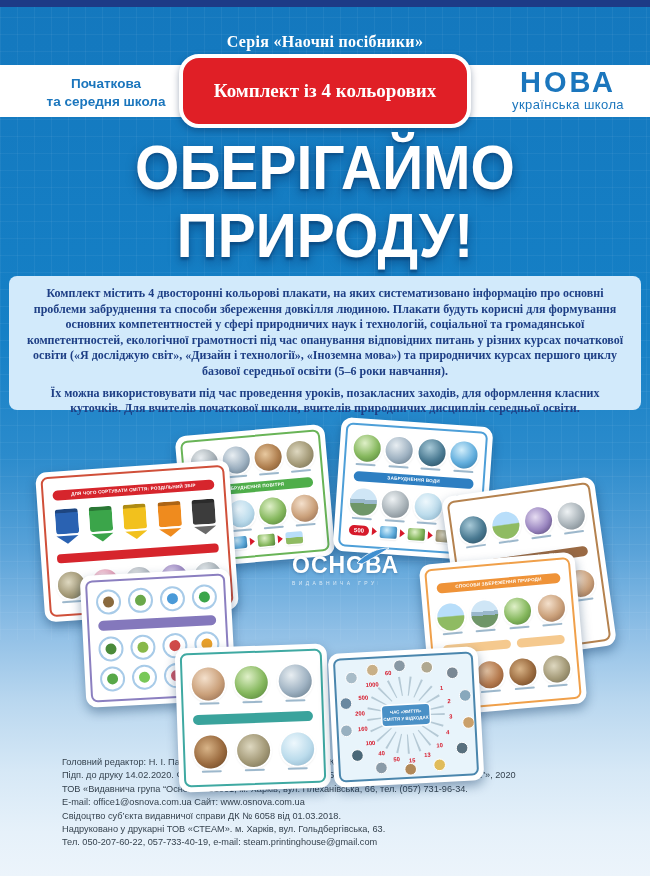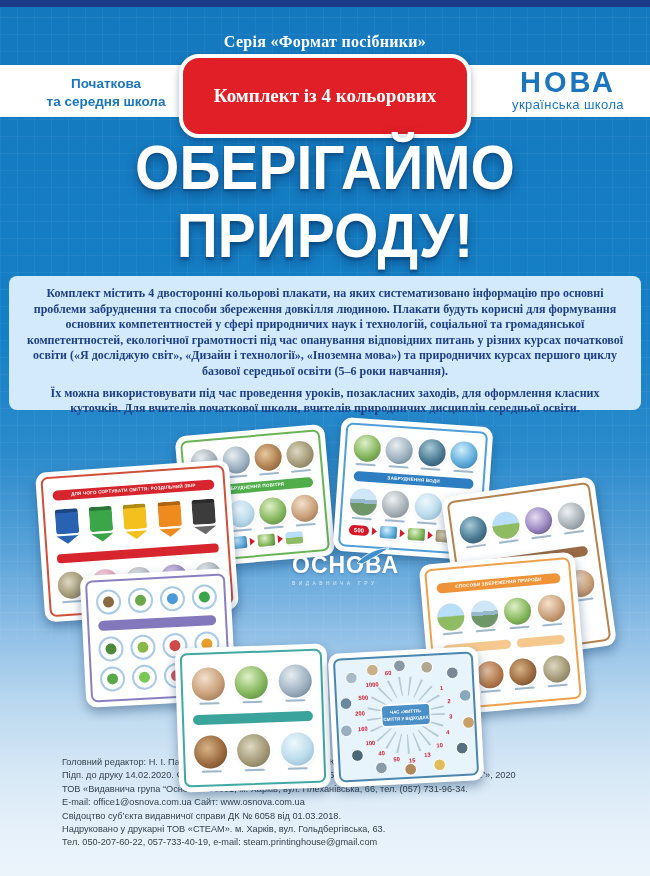--- a/index.html
+++ b/index.html
@@ -11,21 +11,21 @@
                      linear-gradient(90deg,rgba(255,255,255,.09) 1px,transparent 1px);
     background-size:17px 17px;}
   .top-strip{position:absolute;top:0;left:0;right:0;height:7px;background:#1d3a86;}
 
   
   .series{position:absolute;top:33px;left:0;right:0;text-align:center;color:#fff;
     font-family:"Liberation Serif",serif;font-weight:bold;font-size:16px;letter-spacing:.3px;}
   .white-band{position:absolute;top:65px;left:0;right:0;height:52px;background:#fff;}
   .audience{position:absolute;top:75px;left:0;width:212px;text-align:center;color:#1b76bd;
     font-weight:bold;font-size:13.5px;line-height:1.35;}
-  .kit-badge{position:absolute;top:54px;left:50%;transform:translateX(-50%);width:292px;height:84px;
+  .kit-badge{position:absolute;top:54px;left:50%;transform:translateX(-50%);width:292px;height:74px;
     background:#e01f26;border:4px solid #fff;border-radius:20px;box-sizing:border-box;
     box-shadow:0 3px 7px rgba(0,30,70,.35);color:#fff;font-family:"Liberation Serif",serif;
     font-weight:bold;font-size:19px;line-height:1.45;text-align:center;
     display:flex;flex-direction:column;justify-content:center;}
   .nus{position:absolute;top:68px;right:26px;text-align:center;color:#1b76bd;}
   .nus-title{font-size:29px;font-weight:bold;letter-spacing:3px;line-height:1;}
   .nus-sub{font-size:13px;margin-top:0;letter-spacing:.4px;}
 
   
   .main-title{position:absolute;top:133px;left:0;right:0;text-align:center;color:#fff;
@@ -126,21 +126,21 @@
     font-family:"DejaVu Sans Mono",monospace;letter-spacing:.6px;}
   svg text{font-family:"Liberation Sans",sans-serif;}
 </style>
 </head>
 <body>
 
 <div class="page">
   <div class="grid"></div>
   <div class="top-strip"></div>
 
-  <div class="series">Серія «Формат посібники»</div>
+  <div class="series">Серія «Наочні посібники»</div>
   <div class="white-band"></div>
   <div class="audience">
     <div>Початкова</div>
     <div>та середня школа</div>
   </div>
   <div class="kit-badge">
     <div>Комплект із 4 кольорових</div>
   </div>
   <div class="nus">
     <div class="nus-title">НОВА</div>

